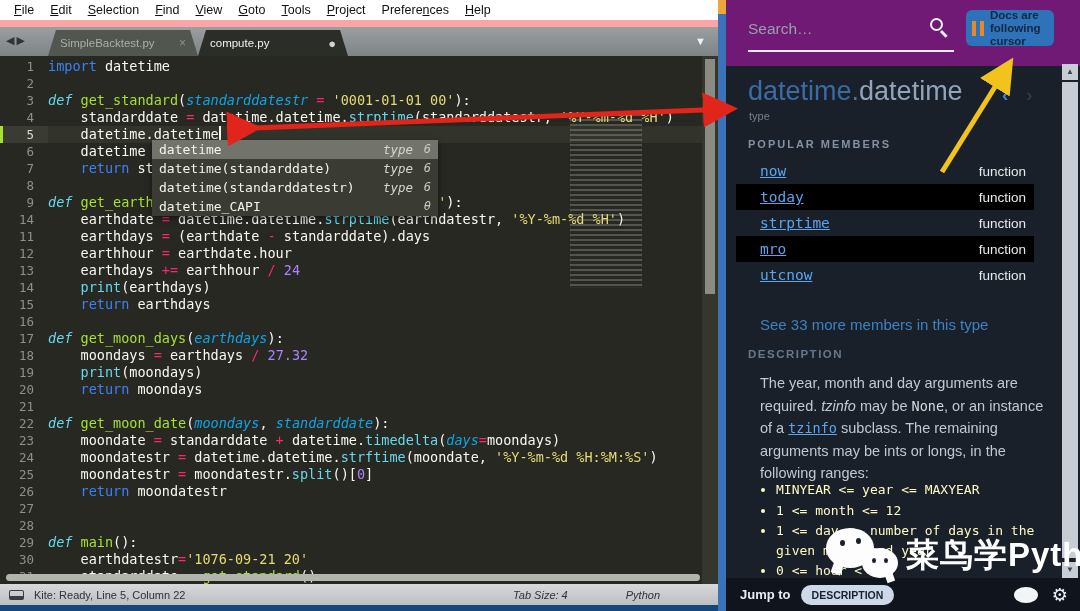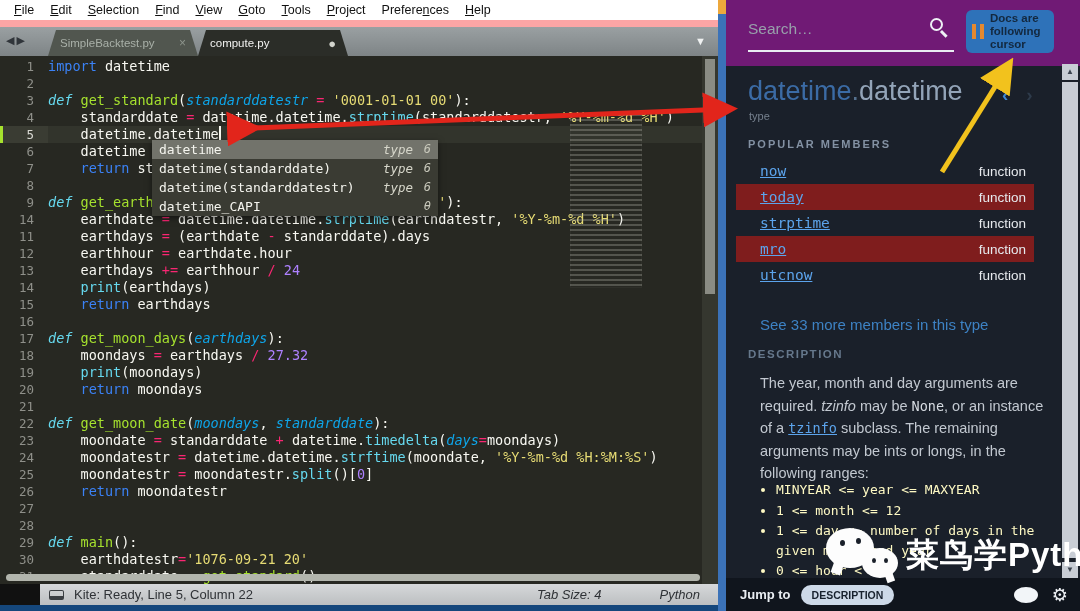--- a/index.html
+++ b/index.html
@@ -44,21 +44,21 @@
              background:
                repeating-linear-gradient(180deg, rgba(190,190,180,.35) 0 2px, rgba(0,0,0,0) 2px 5px);
              box-shadow:inset 0 0 0 1px rgba(255,255,255,.04); }
   #editor-vscroll { position:absolute; left:702px; top:56px; width:16px; height:528px; background:#35372f; }
   #editor-vscroll .thumb { position:absolute; left:3px; top:3px; width:10px; height:235px; background:#8a8c84; }
   #editor-hscroll { position:absolute; left:6px; top:574px; width:694px; height:9px; }
   #editor-hscroll .thumb { width:100%; height:7px; border-radius:4px; background:#b2b5ad; }
 
   #statusbar { position:absolute; left:0; top:584px; width:718px; height:21px;
                background:linear-gradient(#d6d8da,#bcbfc1); display:flex; align-items:center;
-               font-size:13px; color:#2f3236;margin-left:40px; }
+               font-size:11px; color:#2f3236; }
   .laptop-icon { width:15px; height:10px; border:1.5px solid #3a3e42; border-radius:2px; margin:0 10px 0 9px;
                  border-bottom-width:4px; }
   #status-right { margin-left:auto; display:flex;font-style:italic; }
   #status-right span { margin-right:58px; }
   #bottom-strip { position:absolute; left:0; top:605px; width:718px; height:6px; background:#15477c; }
 
   
   #autocomplete { position:absolute; left:152px; top:140px; width:286px; background:#3a3b33;
                   box-shadow:0 2px 6px rgba(0,0,0,.5); font-family:"DejaVu Sans Mono", monospace; }
   .ac-row { height:19px; line-height:19px; display:flex; padding:0 7px; font-size:13px; color:#f4f4ee; }
@@ -73,37 +73,37 @@
   
   #kite-panel { position:absolute; left:726px; top:0; width:354px; height:611px; background:#1a202a; color:#c2c8d0; }
   #search-area { position:absolute; left:0; top:0; width:354px; height:66px; background:#701a75; }
   #search-box { position:absolute; left:22px; top:14px; width:206px; height:36px; }
   #search-box .ph { font-size:15.5px; color:#98a0ab; line-height:30px; }
   #search-box .underline { position:absolute; left:0; top:36px; width:206px; height:2px; background:#e9edf2; }
   .search-icon { position:absolute; right:4px; top:4px; width:20px; height:20px; }
   .search-icon .lens { position:absolute; left:0; top:0; width:13px; height:13px; border:2.5px solid #eef1f5; border-radius:50%; }
   .search-icon .handle { position:absolute; left:12px; top:12px; width:8px; height:2.5px; background:#eef1f5; transform:rotate(45deg); transform-origin:0 0; }
 
-  #docs-follow-btn { position:absolute; left:240px; top:10px; width:88px; height:43px; background:#2e72b9;
+  #docs-follow-btn { position:absolute; left:240px; top:10px; width:88px; height:36px; background:#2e72b9;
                      border-radius:6px; display:flex; align-items:center; padding:4px 6px; }
   .pause-icon { width:12px; flex:0 0 12px; height:15px; display:flex; justify-content:space-between; margin-right:6px; }
   .pause-icon i { display:block; width:4px; height:15px; background:#e5892f; }
   #docs-follow-btn .lbl { font-size:11.5px; font-weight:bold; color:#13283f; line-height:13px; }
 
   #doc-title { position:absolute; left:22px; top:76px; font-size:27px; font-weight:300; }
   #doc-title .mod { color:#3b6ba5; } #doc-title .dot { color:#55718f; } #doc-title .name { color:#93a4b8; }
   #nav-arrows { position:absolute; left:276px; top:84px; font-size:19px; font-weight:bold; }
   #nav-arrows .prev { color:#3f87d4; margin-right:18px; } #nav-arrows .next { color:#2e3b4b; }
   #doc-kind { position:absolute; left:23px; top:110px; font-size:11px; color:#76808e; }
 
   #members-heading { position:absolute; left:22px; top:138px; font-size:11px; font-weight:bold;
                      letter-spacing:2px; color:#8391a3; }
   #members { position:absolute; left:10px; top:158px; width:298px; }
   .member-row { height:26px; display:flex; align-items:center; padding:0 8px 0 24px; }
-  .member-row.stripe { background:#7f1d1d; }
+  .member-row.stripe { background:#000000; }
   .member-row .mname { font-family:"DejaVu Sans Mono", monospace; font-size:14.5px; color:#5ca4ec;
                        text-decoration:underline; }
   .member-row .mkind { margin-left:auto; font-size:13.5px; color:#e6e9ed; }
 
   #see-more { position:absolute; left:34px; top:316px; font-size:15px; color:#3d82c4; }
   #desc-heading { position:absolute; left:22px; top:348px; font-size:11.5px; font-weight:bold;
                   letter-spacing:1.5px; color:#66788c; }
   #description { position:absolute; left:34px; top:372px; width:294px; font-size:14.5px;
                  line-height:22.5px; color:#c2c8d0; }
   #description .it { font-style:italic; }

